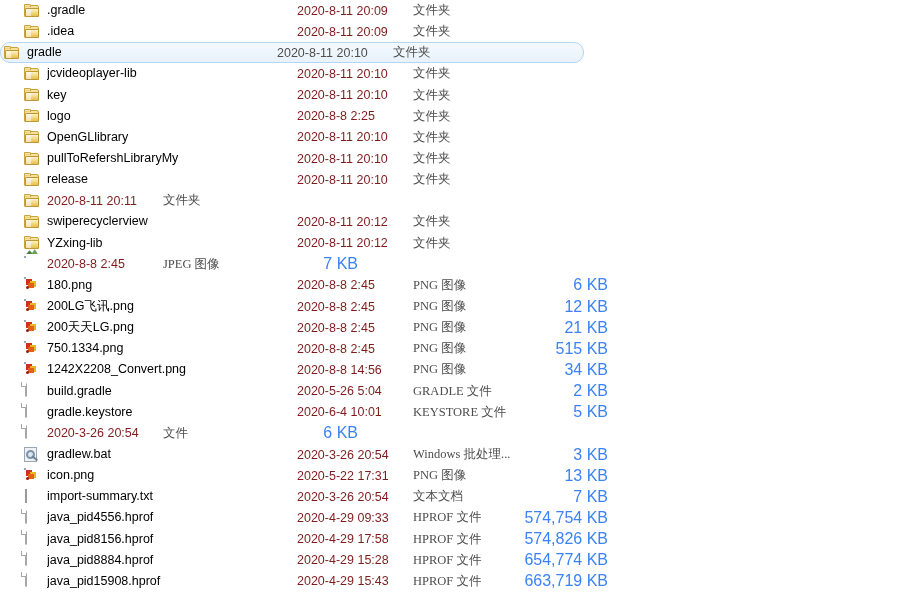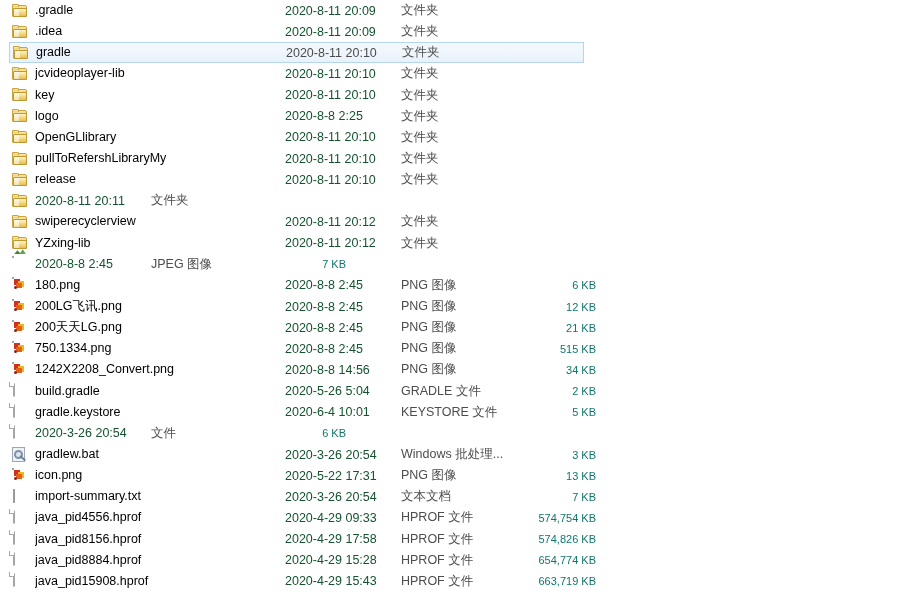--- a/index.html
+++ b/index.html
@@ -21,31 +21,30 @@
     height: 597px;
     background: #ffffff;
   }
 
   .row {
     position: relative;
     display: flex;
     align-items: center;
     height: 21.15px;
     box-sizing: border-box;
-    padding-left: 12px;
+    padding-left: 24px;
     font-size: 12.5px;
     color: #000000;
     white-space: nowrap;
   }
 
   .row.selected {
     background: linear-gradient(to bottom, #f4f9fe 0%, #e8f2fb 100%);
     border: 1px solid #b5d5f0;
-    border-radius: 0;
-    margin-left: 9px;
+    border-radius: 10px;
     margin-right: 320px;
     padding-left: 3px;
     height: 21.15px;
   }
 
   .icon-cell {
     width: 16px;
     height: 16px;
     flex: 0 0 16px;
     position: relative;
@@ -58,39 +57,40 @@
     overflow: hidden;
     text-overflow: ellipsis;
     color: #000000;
     font-size: 12.5px;
     line-height: 15px;
   }
 
   .date-cell {
     flex: 0 0 auto;
     width: 116px;
-    color: #14532d;
+    color: #7f1d1d;
     font-size: 12.5px;
     text-align: left;
   }
 
   .type-cell {
     flex: 0 0 auto;
     width: 105px;
     color: #4d4d4d;
     font-size: 12.5px;
     overflow: hidden;
     text-overflow: ellipsis;
+    font-family: Liberation Serif, serif;
   }
 
   .size-cell {
     flex: 0 0 auto;
     width: 90px;
-    color: #0f766e;
-    font-size: 11px;
+    color: #3b82f6;
+    font-size: 16px;
     text-align: right;
   }
 
   .row.selected .date-cell,
   .row.selected .type-cell,
   .row.selected .size-cell { color: #4d4d4d; }
 
   
 
   

